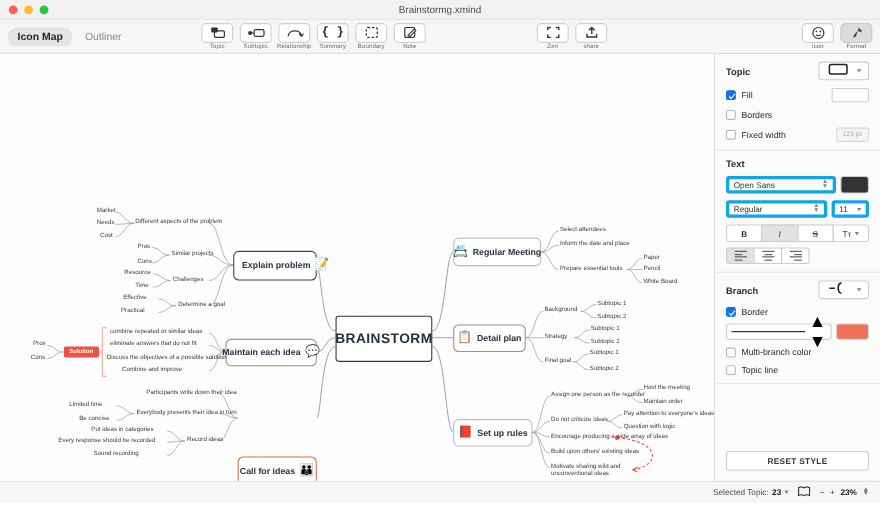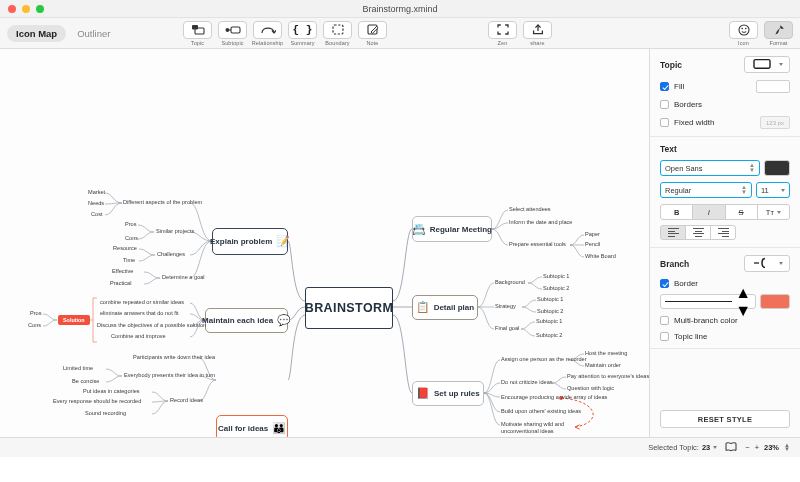--- a/index.html
+++ b/index.html
@@ -70,21 +70,21 @@
     gap: 4px; white-space: nowrap; background: #fff;
   }
   .node.central {
     border: 1.6px solid #2e3a4d; border-radius: 3px;
     font-size: 12.5px; font-weight: bold; color: #23303f; letter-spacing: .4px;
   }
   .node.main {
     border: 1px solid; border-radius: 5px; font-size: 8px; font-weight: bold;
     color: #2b3442; padding: 0 7px;
   }
-  .node.main.navy { border-color: #3a4658; }
+  .node.main.navy { border-color: #3a4658; justify-content: space-between; }
   .node.main.tan  { border-color: #9c9484; }
   .node.main.orange { border-color: #ea6a3c; }
   .node.main.grey { border-color: #b9bfc6; }
   .node .emo { font-size: 11px; line-height: 1; }
 
   .lbl-t {
     position: absolute; font-size: 5.6px; color: #3c3c3c; white-space: nowrap;
     line-height: 1.25;
   }
   .lbl-t.w { white-space: normal; }
@@ -133,21 +133,21 @@
     margin-left: auto; width: 34px; height: 13px; border: 1px solid #cfcfcf;
     border-radius: 2px; background: #fff;
   }
   .px-box {
     margin-left: auto; width: 30px; height: 13px; border: 1px solid #d8d8d8;
     border-radius: 2px; background: #f4f4f4; font-size: 6px; color: #aeaeae;
     display: flex; align-items: center; justify-content: center;
   }
 
   .fld {
-    height: 16px; border: 1px solid #0ea5e9; border-radius: 3px; background: #fff;
+    height: 16px; border: 3px solid #0ea5e9; border-radius: 3px; background: #fff;
     display: flex; align-items: center; padding: 0 4px; font-size: 7.5px; color: #333;
   }
   .fld .stepper { margin-left: auto; font-size: 6px; color: #888; line-height: .9; }
   .row-gap { display: flex; gap: 4px; margin-top: 6px; align-items: center; }
   .color-chip { width: 26px; height: 16px; border-radius: 3px; border: 1px solid #cfcfcf; }
 
   .btn-grp { display: flex; margin-top: 6px; }
   .bbtn {
     flex: 1; height: 16px; border: 1px solid #cecece; background: #fff;
     display: flex; align-items: center; justify-content: center;

